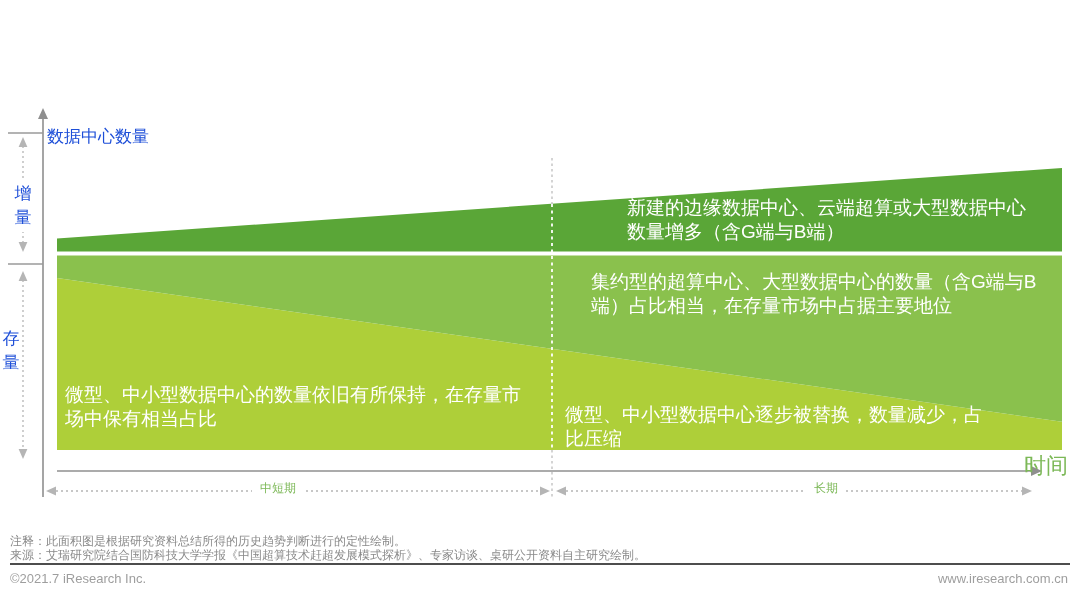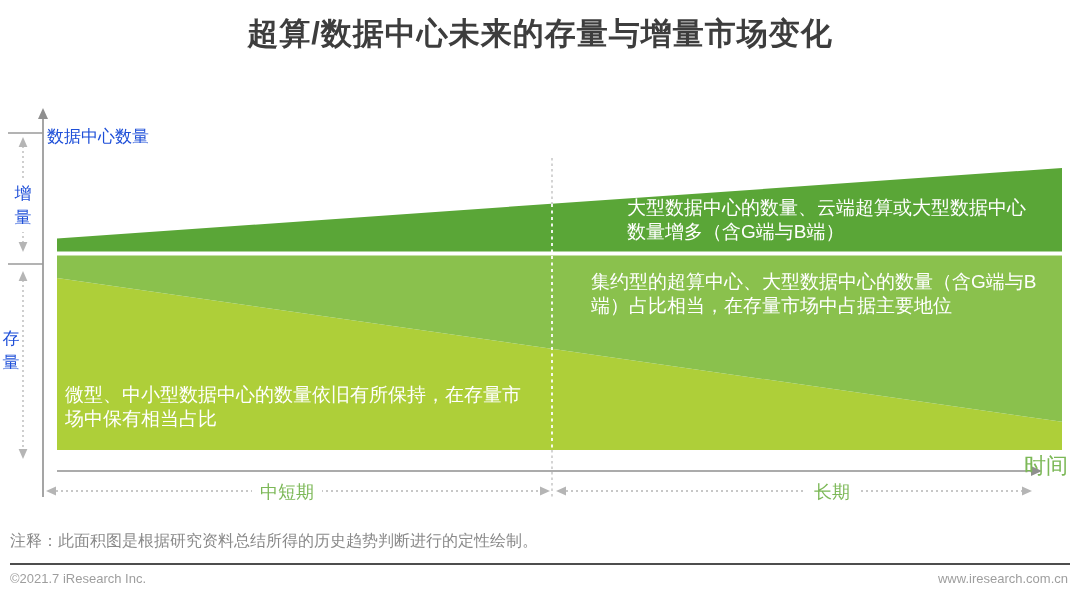--- a/index.html
+++ b/index.html
@@ -4,23 +4,23 @@
 <style>
   html,body{margin:0;padding:0;background:#fff;}
   .page{position:relative;width:1080px;height:598px;background:#fff;overflow:hidden;
         font-family:"Liberation Sans","DejaVu Sans",sans-serif;}
   .abs{position:absolute;}
   .title{left:0;right:0;top:13px;text-align:center;font-size:31px;font-weight:bold;
          color:#3d3d3d;letter-spacing:1px;}
   .green-label{color:#1d4ed8;font-size:17px;}
   .v-label{width:22px;text-align:center;line-height:24px;background:#fff;padding:2px 0;}
   .band-text{color:#ffffff;font-size:19px;line-height:23.5px;}
-  .seg-label{font-size:18px;color:#7cb857;background:#fff;padding:0 8px;font-family:Liberation Serif, serif;}
+  .seg-label{font-size:12px;color:#7cb857;background:#fff;padding:0 8px;font-family:Liberation Serif, serif;}
   .time-label{font-size:22px;color:#7cb857;}
-  .note{left:10px;font-size:16px;color:#8a8a8a;line-height:14px;}
+  .note{left:10px;font-size:12px;color:#8a8a8a;line-height:14px;}
   .divider{left:10px;top:563px;width:1060px;height:2px;background:#4d4d4d;}
   .footrow{font-size:13px;color:#9e9e9e;top:571px;text-align:center;}
   svg{position:absolute;left:0;top:0;}
 </style>
 </head>
 <body>
 
 <div class="page">
 
   <svg width="1080" height="598" viewBox="0 0 1080 598">
@@ -64,44 +64,45 @@
       <polygon points="46,491 56,486.6 56,495.4" stroke="none"></polygon>
       <polygon points="550,491 540,486.6 540,495.4" stroke="none"></polygon>
     </g>
     <g stroke="#b5b5b5" fill="#b5b5b5">
       <line x1="566" y1="491" x2="1022" y2="491" stroke-width="1.3" stroke-dasharray="2 3"></line>
       <polygon points="556,491 566,486.6 566,495.4" stroke="none"></polygon>
       <polygon points="1032,491 1022,486.6 1022,495.4" stroke="none"></polygon>
     </g>
   </svg>
 
-  <div class="abs title">超算/数据中心未来的存量与增量市场变化</div>
 
   <div class="abs green-label" style="left:47px;top:125px;">数据中心数量</div>
 
   <div class="abs green-label v-label" style="left:12px;top:160px;margin-top:20px;">增量</div>
 
   <div class="abs green-label v-label" style="left:0;top:325px;">存量</div>
 
-  <div class="abs band-text" style="left:627px;top:196px;width:405px;">大型数据中心的数量、云端超算或大型数据中心数量增多（含G端与B端）</div>
+  <div class="abs band-text" style="left:627px;top:196px;width:405px;">新建的边缘数据中心、云端超算或大型数据中心数量增多（含G端与B端）</div>
 
 
   <div class="abs band-text" style="left:563px;top:270px;width:455px;margin-left:28px;">集约型的超算中心、大型数据中心的数量（含G端与B端）占比相当，在存量市场中占据主要地位</div>
 
   <div class="abs band-text" style="left:65px;top:383px;width:468px;">微型、中小型数据中心的数量依旧有所保持，在存量市场中保有相当占比</div>
 
+  <div class="abs band-text" style="left:565px;top:403px;width:432px;">微型、中小型数据中心逐步被替换，数量减少，占比压缩</div>
 
   <div class="abs seg-label" style="left:252px;top:480px;">中短期</div>
 
   <div class="abs seg-label" style="left:806px;top:480px;">长期</div>
 
   <div class="abs time-label" style="left:1024px;top:451px;">时间</div>
 
   <div class="abs note" style="top:534px;">注释：此面积图是根据研究资料总结所得的历史趋势判断进行的定性绘制。</div>
 
+  <div class="abs note" style="top:548px;">来源：艾瑞研究院结合国防科技大学学报《中国超算技术赶超发展模式探析》、专家访谈、桌研公开资料自主研究绘制。</div>
 
   <div class="abs divider"></div>
 
   <div class="abs footrow" style="left:10px;">©2021.7 iResearch Inc.</div>
 
   <div class="abs footrow" style="right:12px;">www.iresearch.com.cn</div>
 
 </div>
 
 </body></html>

